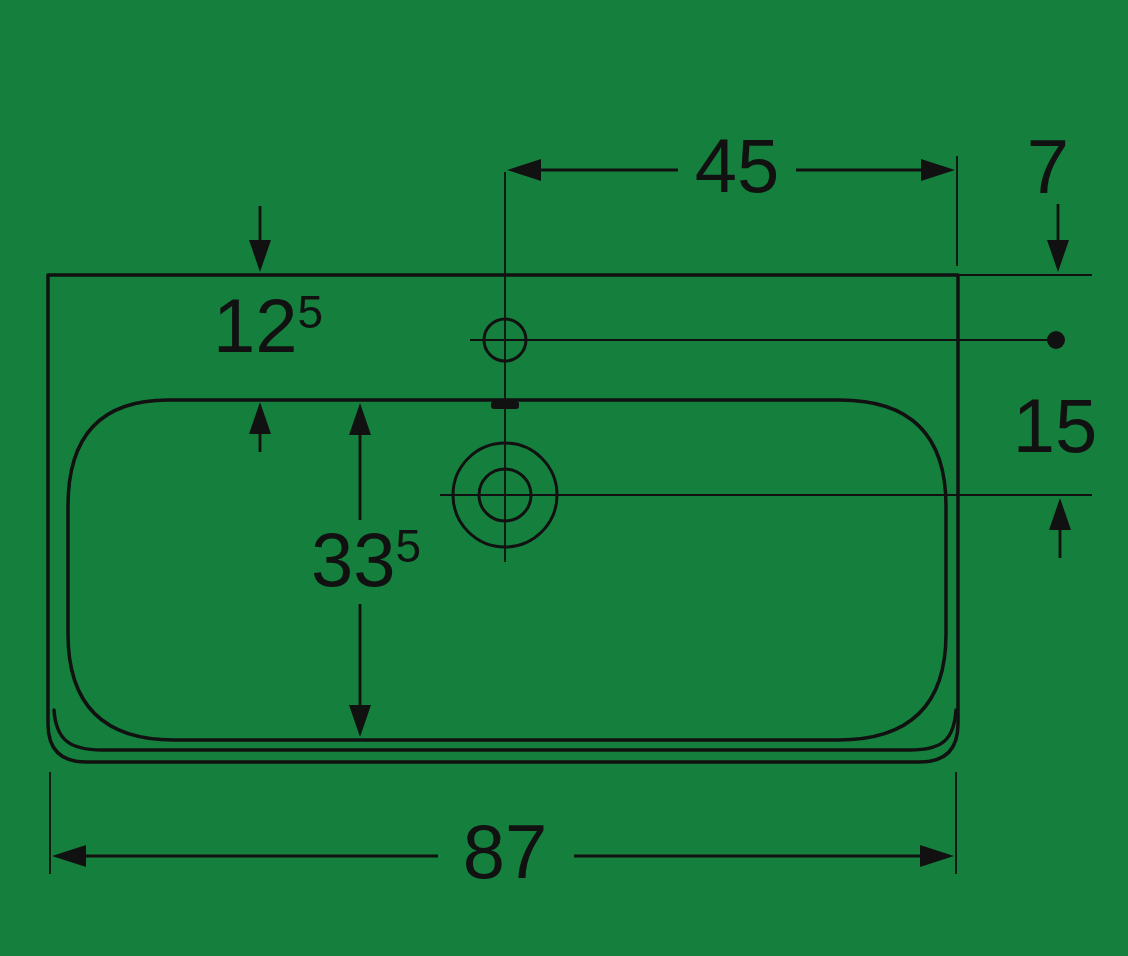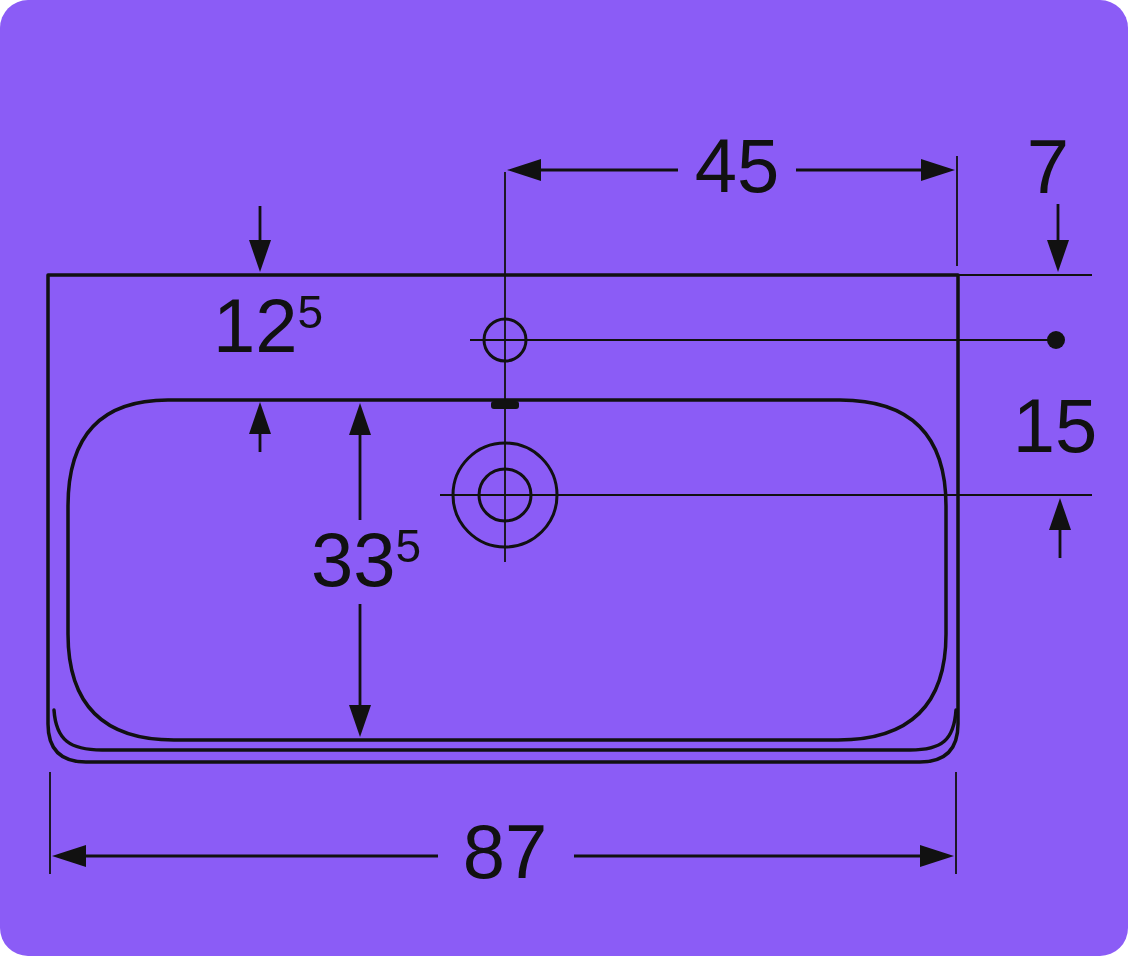--- a/index.html
+++ b/index.html
@@ -4,23 +4,22 @@
 <style>
   html, body {
     margin: 0;
     padding: 0;
     background: #ffffff;
   }
   .stage {
     position: relative;
     width: 1128px;
     height: 956px;
-    background: #8b5cf6;
+    background: #15803d;
     overflow: hidden;
-    border-radius: 28px;
   }
   svg {
     display: block;
   }
   .outline {
     fill: none;
     stroke: #111111;
     stroke-width: 3.5;
     stroke-linejoin: round;
     stroke-linecap: round;

